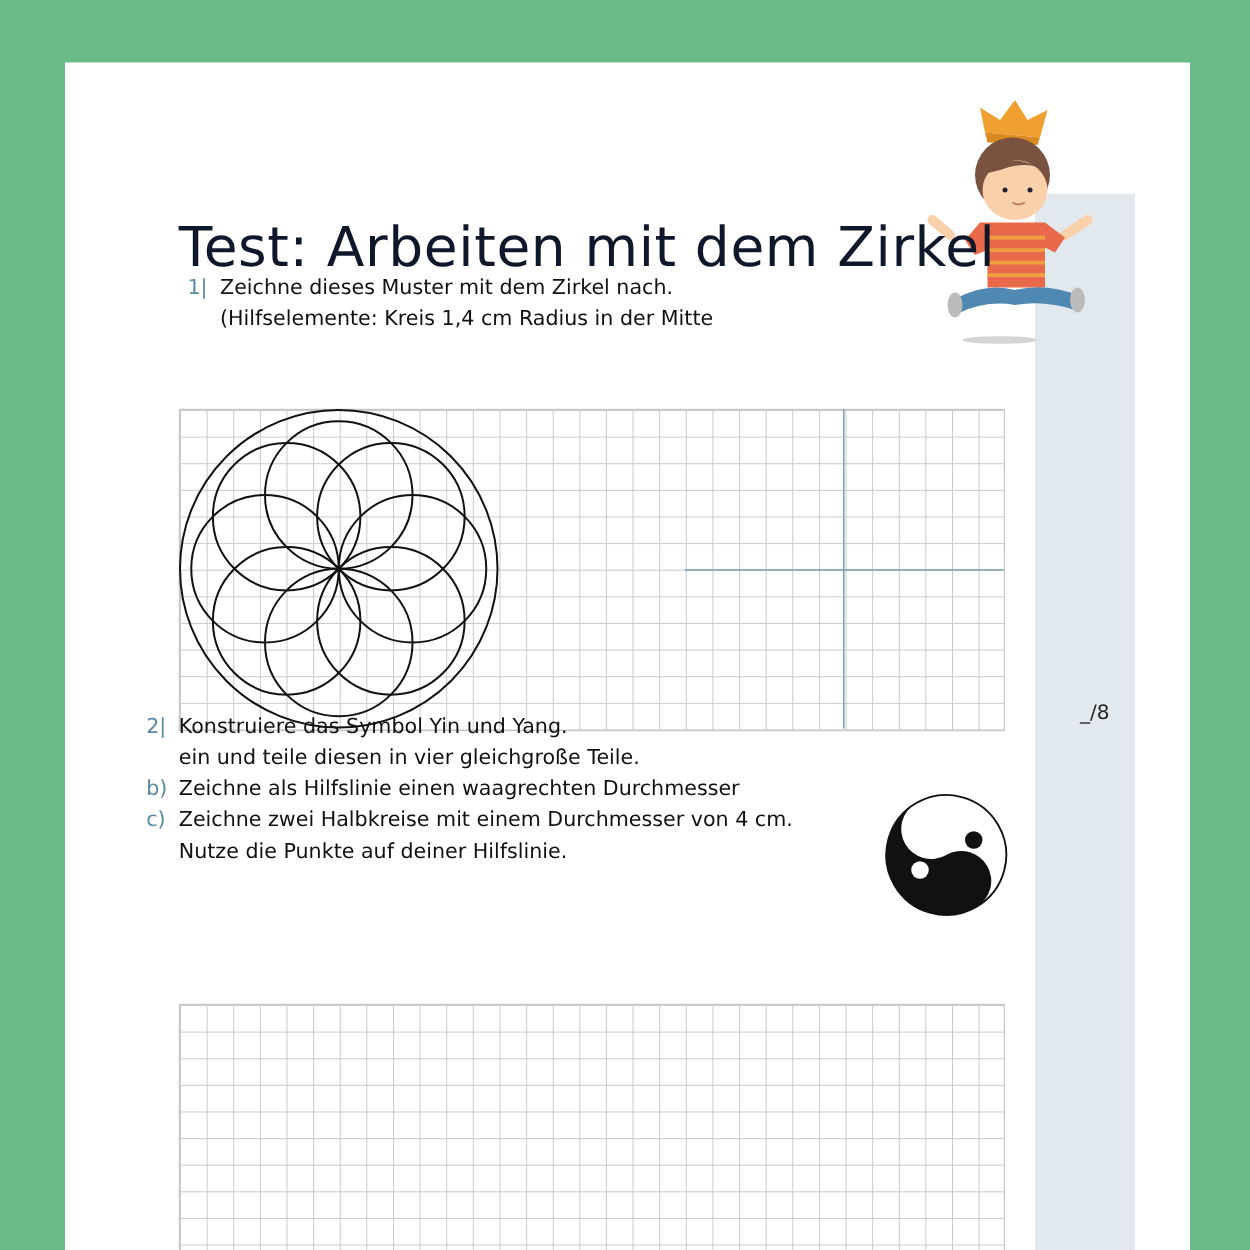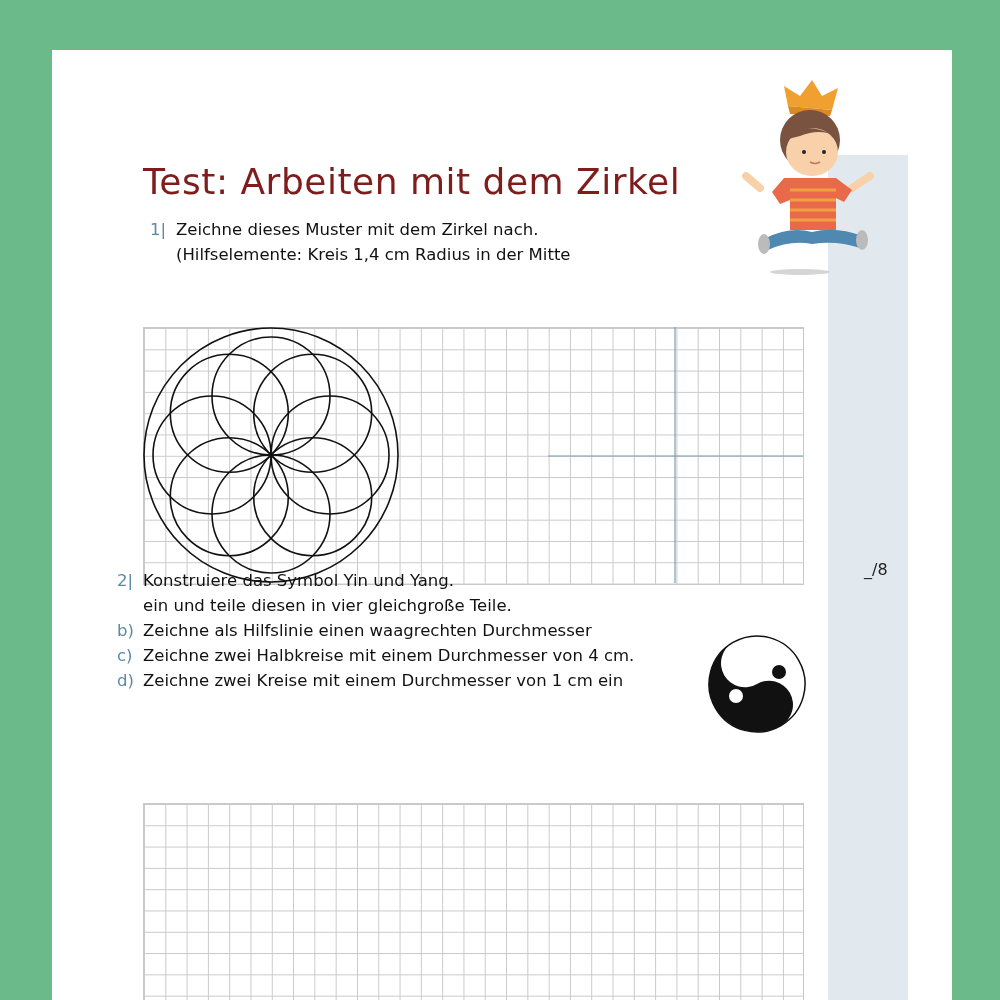--- a/index.html
+++ b/index.html
@@ -1,19 +1,19 @@
 <!DOCTYPE html>
 <html><head>
 <meta charset="utf-8">
 <style>
   html, body { margin:0; padding:0; }
   body { width:1000px; height:1000px; background:#6bbb8a; position:relative; overflow:hidden; font-family:"DejaVu Sans", sans-serif; }
   .page { position:absolute; left:52px; top:50px; width:900px; height:950px; background:#ffffff; }
   .strip { position:absolute; left:828px; top:155px; width:80px; height:845px; background:#e2e9ee; }
-  .title { position:absolute; left:143px; top:161px; font-size:36px; color:#7f1d1d; letter-spacing:0.5px; font-weight:normal; }
+  .title { position:absolute; left:143px; top:173px; font-size:44px; color:#0f172a; letter-spacing:0.5px; font-weight:normal; }
   .task { position:absolute; left:150px; font-size:16.5px; color:#111; line-height:25px; }
   .num { color:#5b8aa3; display:inline-block; }
   .line { white-space:nowrap; }
   .grid { position:absolute; left:143px; width:659px; border:1px solid #c9c9c9;
     background-image:
       linear-gradient(to right, #c9c9c9 1px, transparent 1px),
       linear-gradient(to bottom, #c9c9c9 1px, transparent 1px);
     background-size:21.3px 21.3px; }
   .score { position:absolute; left:864px; top:560px; font-size:16px; color:#222; }
   svg { position:absolute; }
@@ -74,21 +74,21 @@
   <line x1="127" y1="0" x2="127" y2="256" stroke="#7a9db3" stroke-width="1.2"></line>
 </svg>
 
 <div class="score">_/8</div>
 
 <div class="task" style="left:117px;top:568px;">
   <div class="line"><span class="num" style="width:26px">2|</span><span>Konstruiere das Symbol Yin und Yang.</span></div>
   <div class="line" style="padding-left:26px"><span>ein und teile diesen in vier gleichgroße Teile.</span></div>
   <div class="line"><span class="num" style="width:26px">b)</span><span>Zeichne als Hilfslinie einen waagrechten Durchmesser</span></div>
   <div class="line"><span class="num" style="width:26px">c)</span><span>Zeichne zwei Halbkreise mit einem Durchmesser von 4 cm.</span></div>
-  <div class="line"><span class="num" style="width:26px">d)</span><span>Zeichne zwei Kreise mit einem Durchmesser von 1 cm ein</span></div>
+  <div class="line" style="padding-left:26px"><span>Nutze die Punkte auf deiner Hilfslinie.</span></div>
 </div>
 
 <svg style="left:707px;top:634px" width="100" height="100" viewBox="0 0 100 100">
   <g transform="rotate(-30 50 50)">
     <circle cx="50" cy="50" r="48" fill="#fff" stroke="#111" stroke-width="1.5"></circle>
     <path d="M50 2 A48 48 0 0 0 50 98 A24 24 0 0 0 50 50 A24 24 0 0 1 50 2 Z" fill="#111"></path>
   </g>
   <circle cx="29" cy="62" r="7" fill="#fff"></circle>
   <circle cx="72" cy="38" r="7" fill="#111"></circle>
 </svg>

